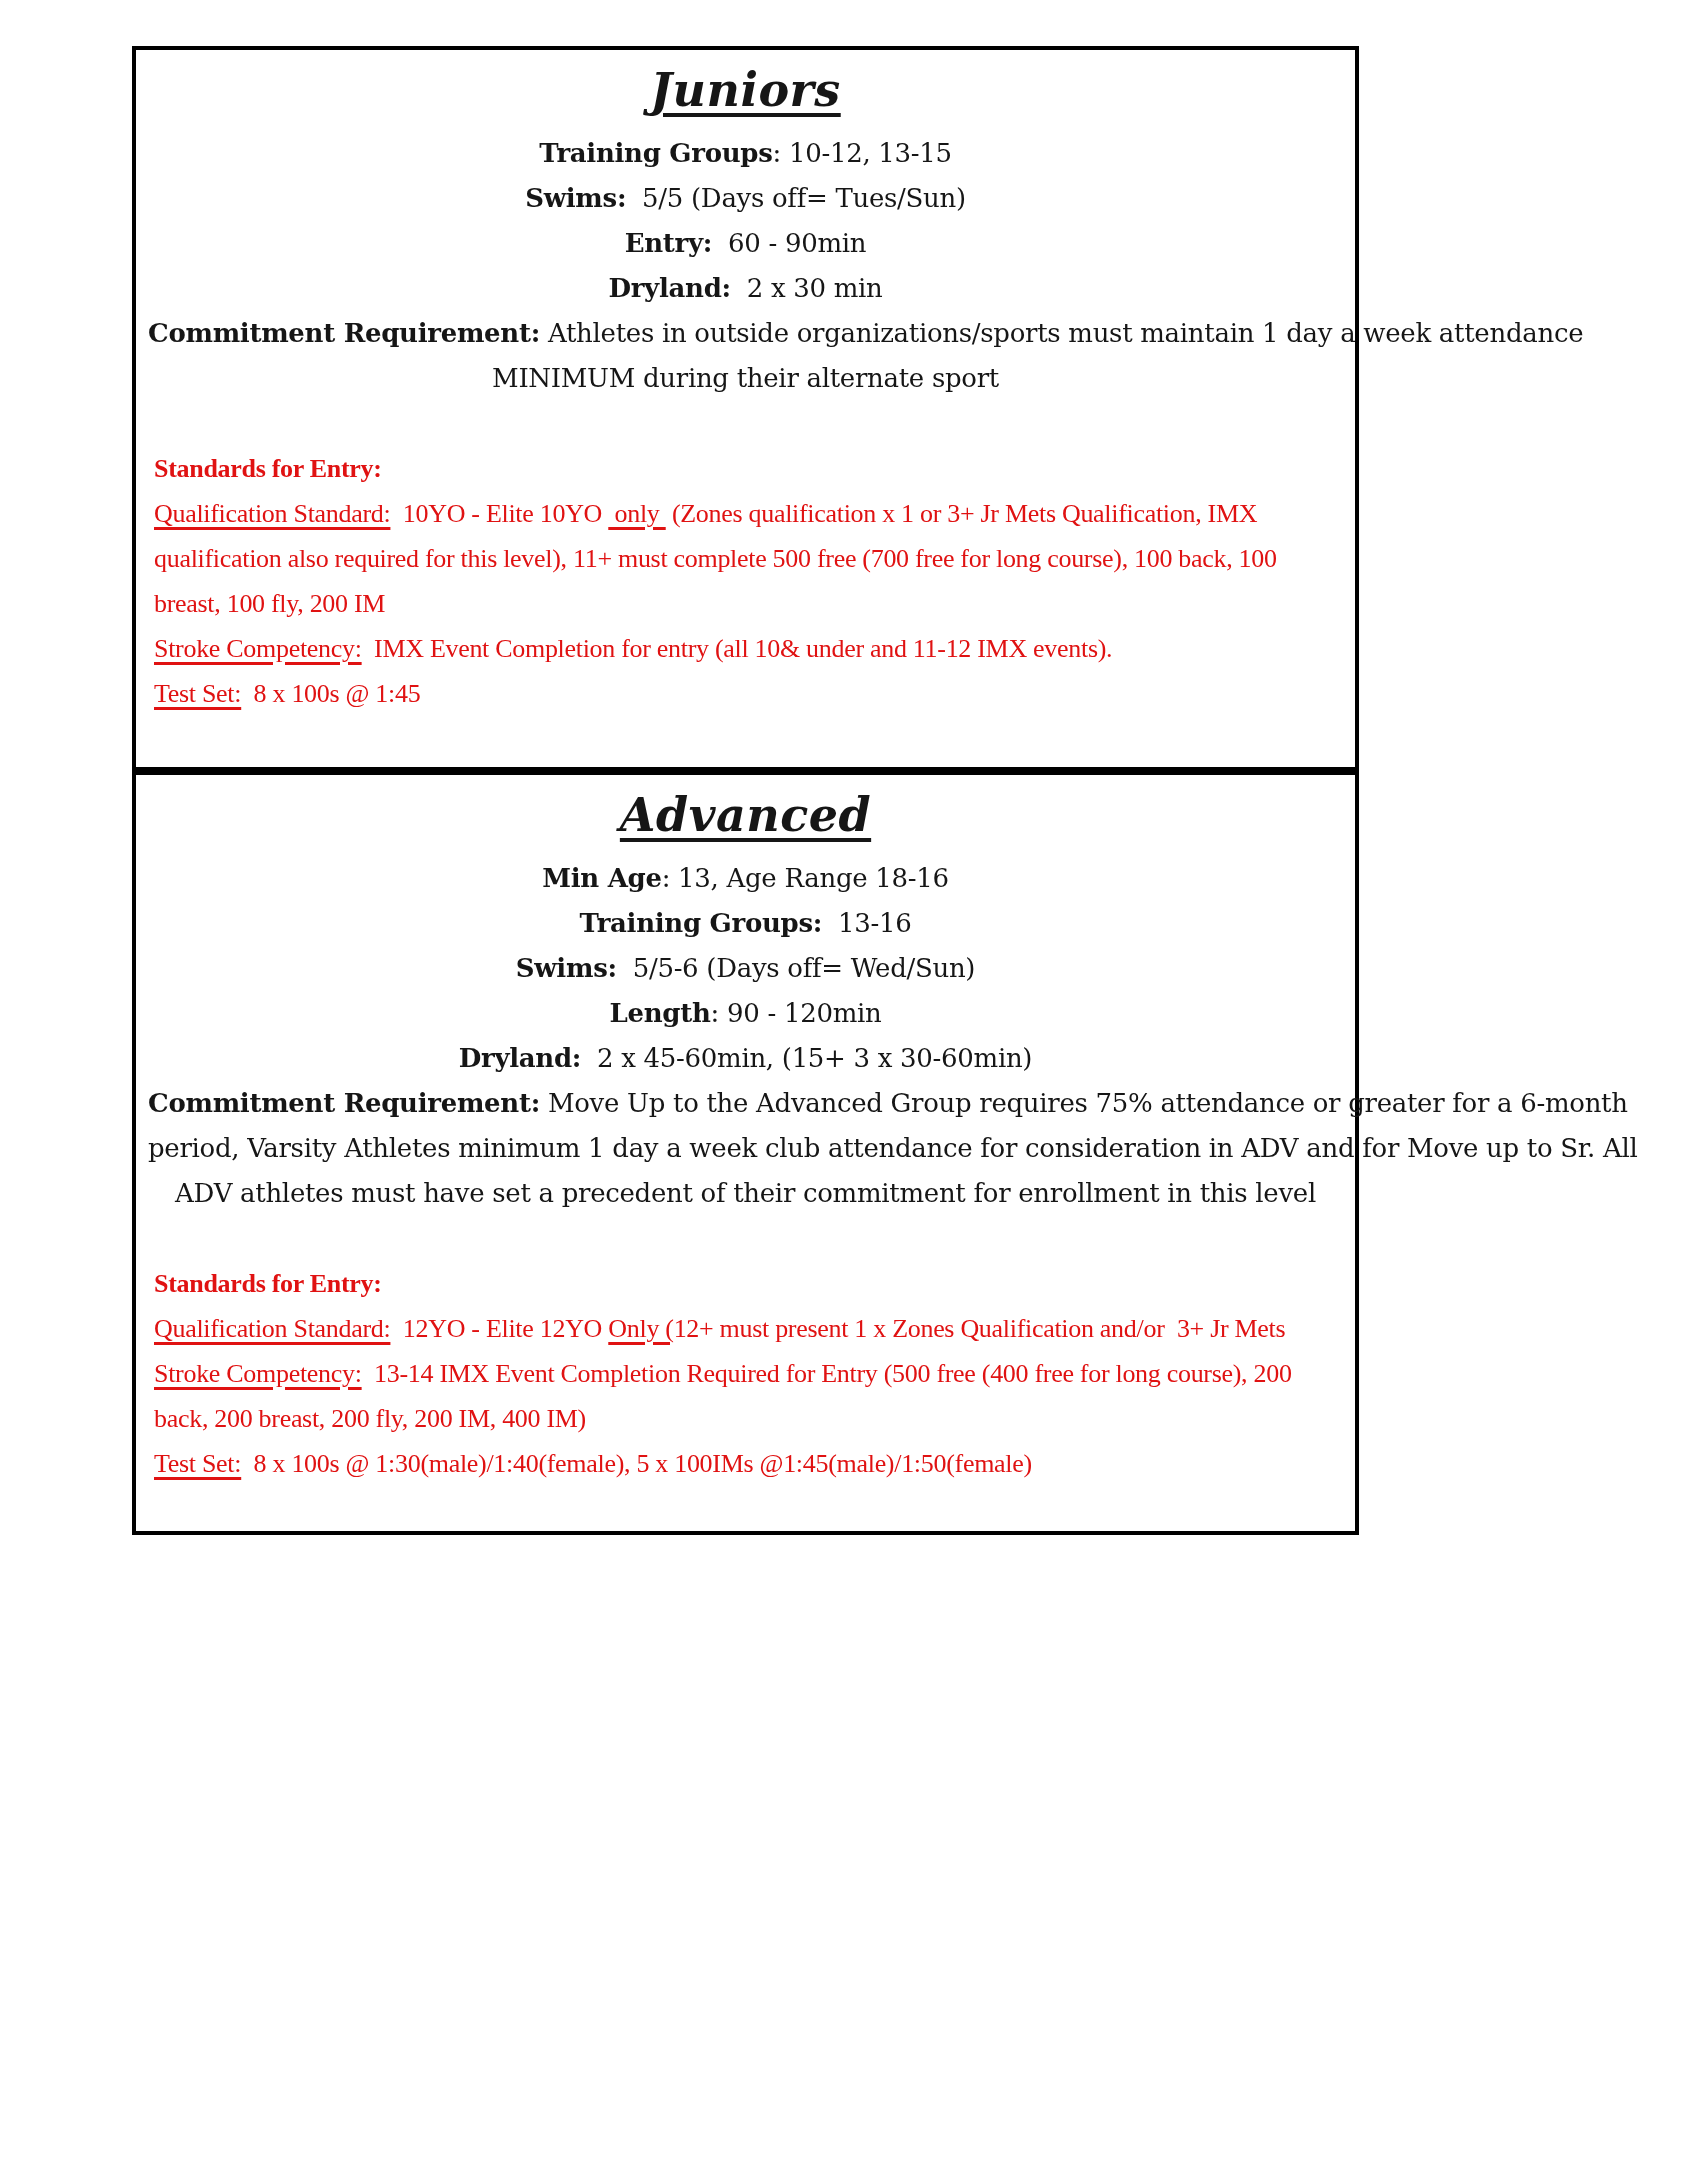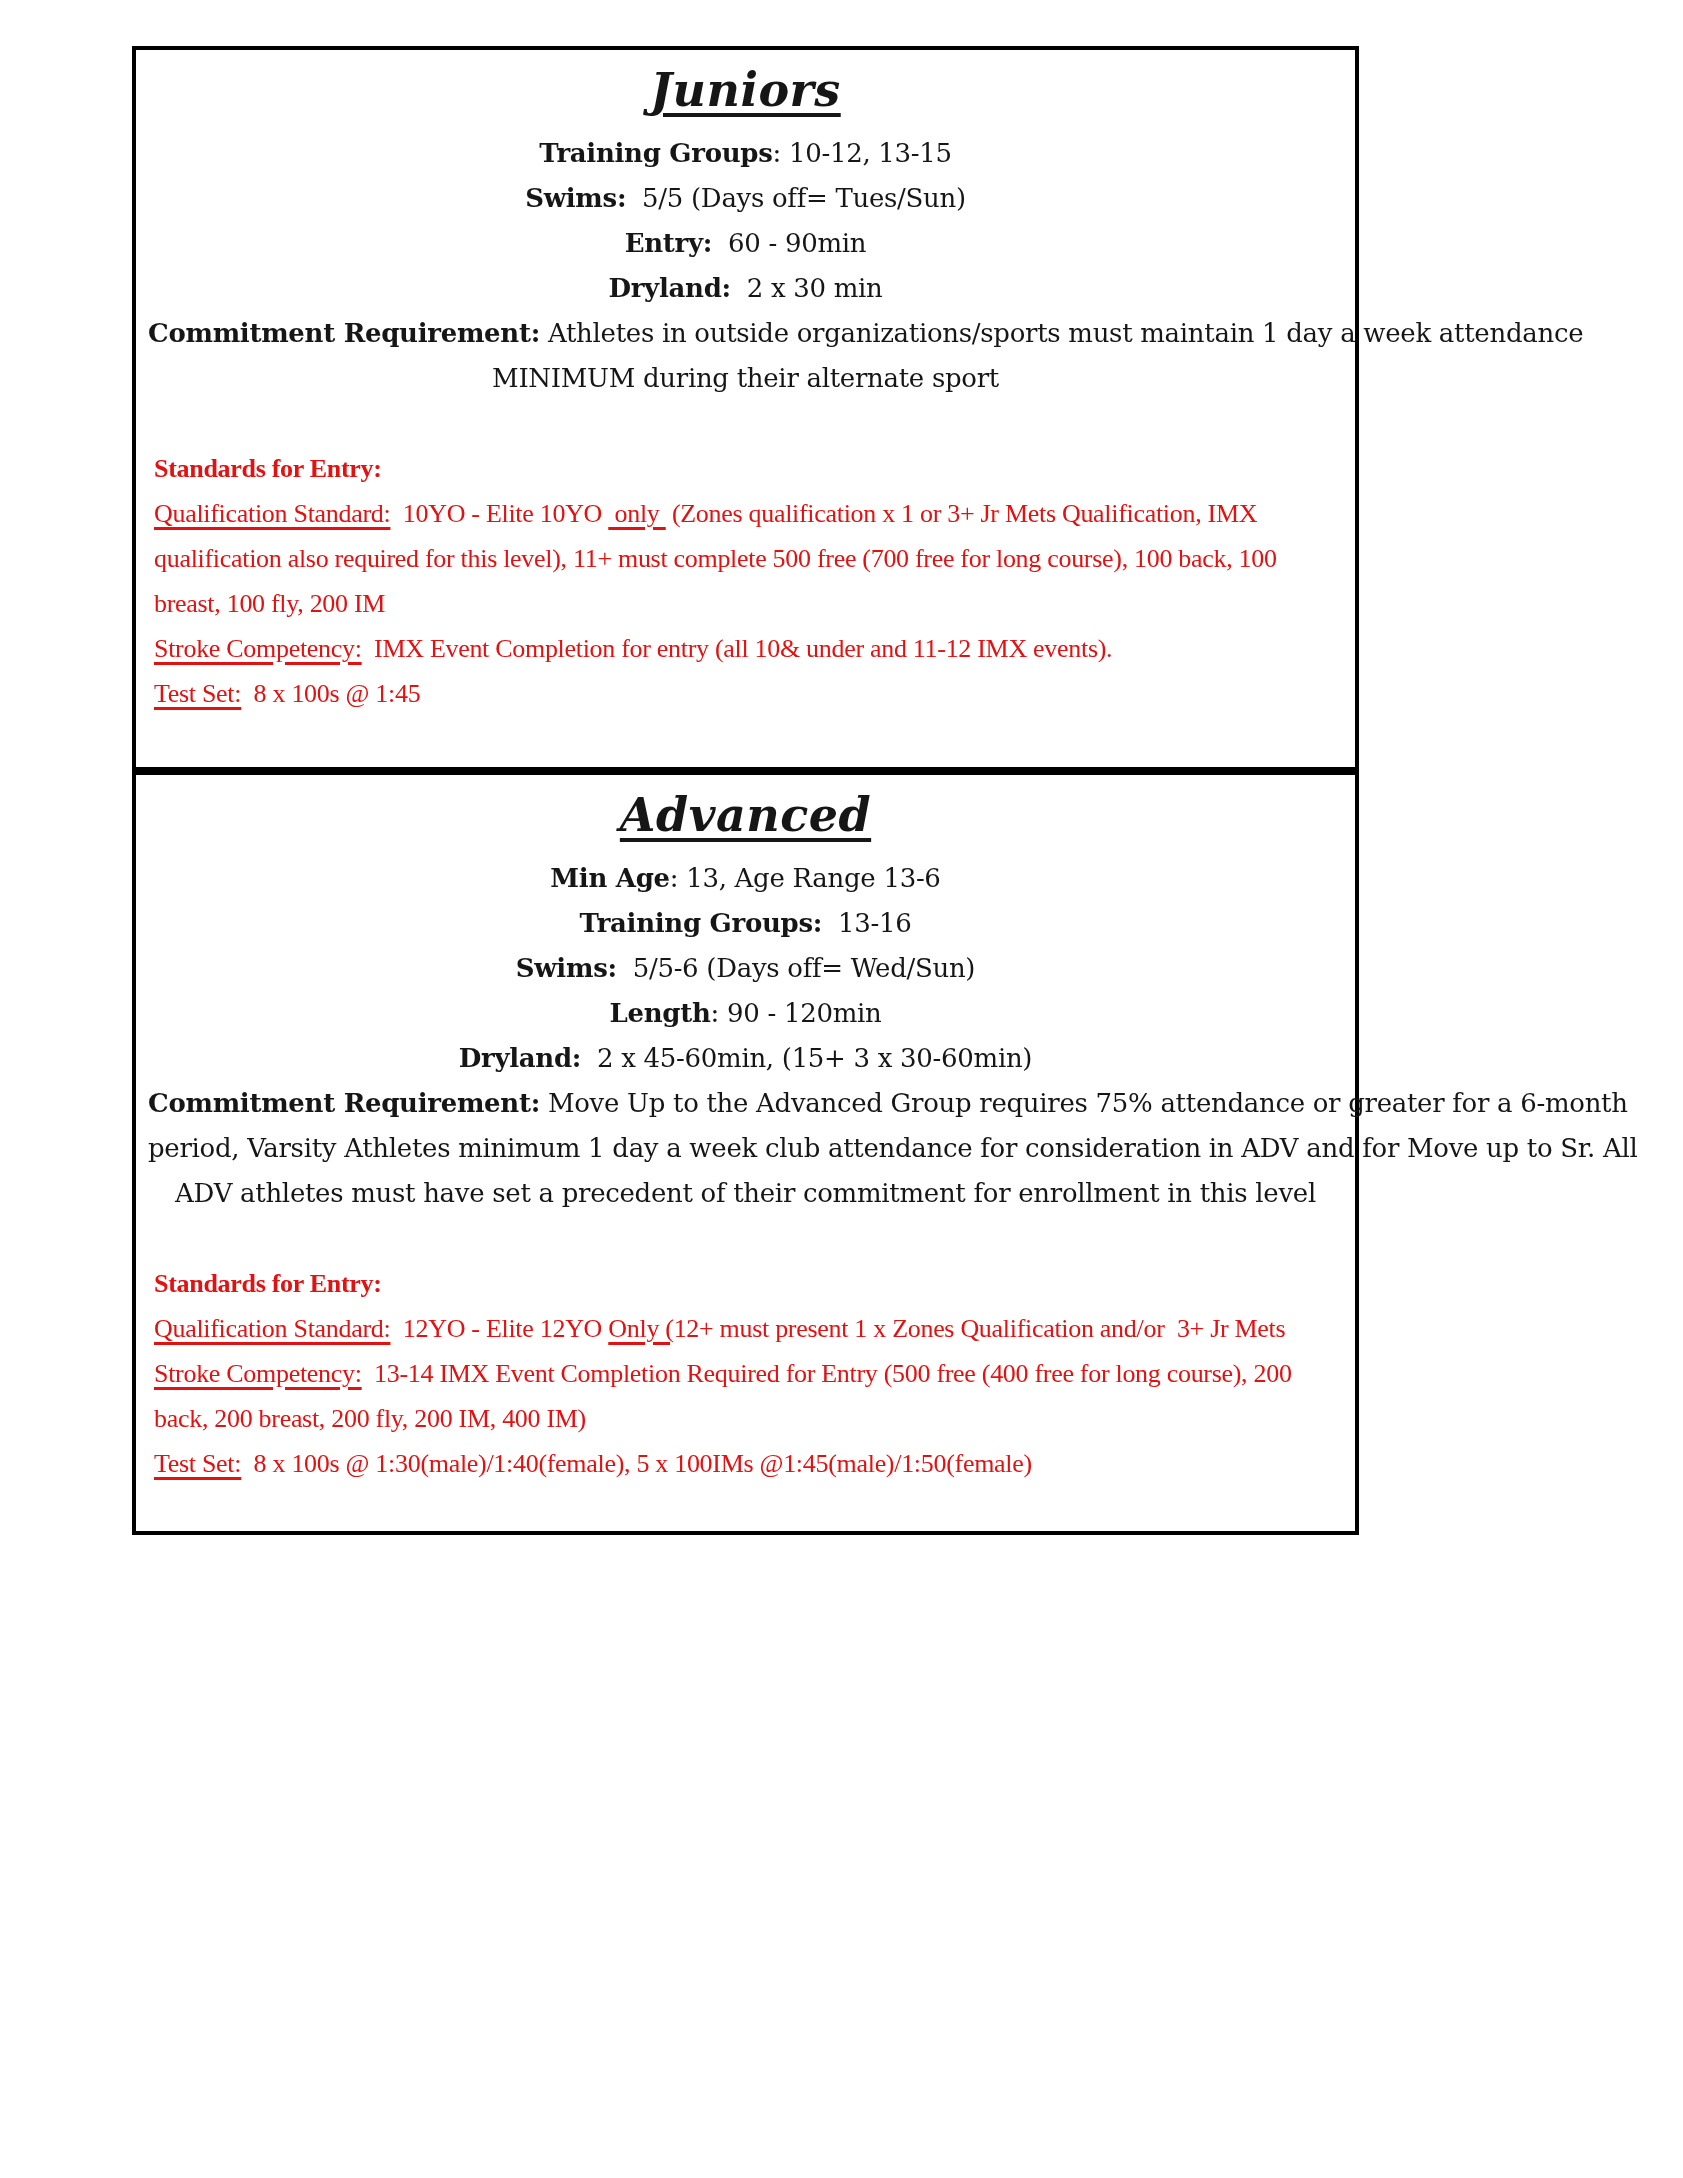--- a/index.html
+++ b/index.html
@@ -62,21 +62,21 @@
     <div class="line left red"><span class="u">Qualification Standard:</span><span>  10YO - Elite 10YO </span><span class="u"> only </span><span> (Zones qualification x 1 or 3+ Jr Mets Qualification, IMX</span></div>
     <div class="line left red">qualification also required for this level), 11+ must complete 500 free (700 free for long course), 100 back, 100</div>
     <div class="line left red">breast, 100 fly, 200 IM</div>
     <div class="line left red"><span class="u">Stroke Competency:</span><span>  IMX Event Completion for entry (all 10&amp; under and 11-12 IMX events).</span></div>
     <div class="line left red"><span class="u">Test Set:</span><span>  8 x 100s @ 1:45</span></div>
   </section>
 
   <section class="box advanced">
     <h1 class="title">Advanced</h1>
 
-    <div class="line center"><span class="b">Min Age</span><span>: 13, Age Range 13-6</span></div>
+    <div class="line center"><span class="b">Min Age</span><span>: 13, Age Range 18-16</span></div>
     <div class="line center"><span class="b">Training Groups:</span><span>  13-16</span></div>
     <div class="line center"><span class="b">Swims:</span><span>  5/5-6 (Days off= Wed/Sun)</span></div>
     <div class="line center"><span class="b">Length</span><span>: 90 - 120min</span></div>
     <div class="line center"><span class="b">Dryland:</span><span>  2 x 45-60min, (15+ 3 x 30-60min)</span></div>
 
     <div class="line center"><span class="b">Commitment Requirement:</span><span> Move Up to the Advanced Group requires 75% attendance or greater for a 6-month</span></div>
     <div class="line center">period, Varsity Athletes minimum 1 day a week club attendance for consideration in ADV and for Move up to Sr. All</div>
     <div class="line center">ADV athletes must have set a precedent of their commitment for enrollment in this level</div>
 
     <div class="blank"></div>

